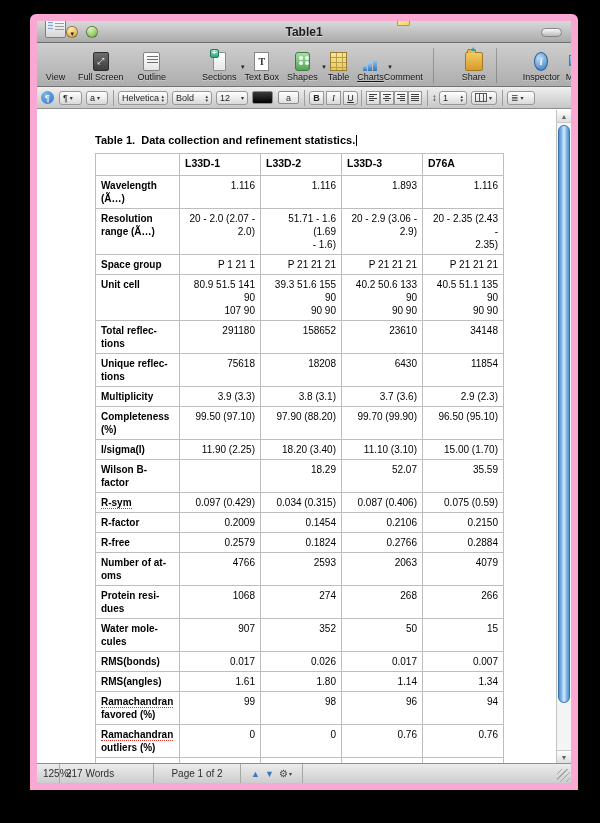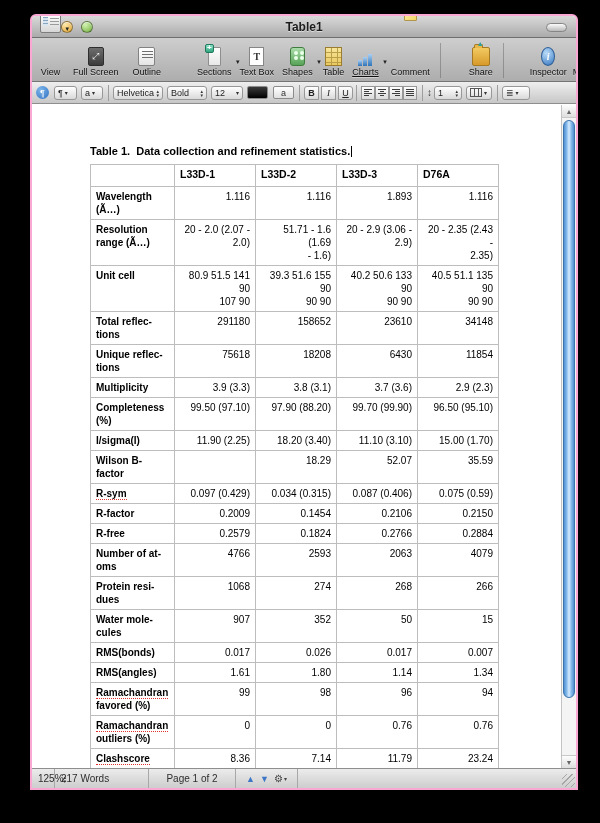--- a/index.html
+++ b/index.html
@@ -3,21 +3,21 @@
 <meta charset="utf-8">
 <style>
   html,body{margin:0;padding:0}
   body{width:600px;height:823px;background:#000;position:relative;overflow:hidden;
        font-family:"Liberation Sans",sans-serif;}
   *{box-sizing:border-box}
 
   
   #win{position:absolute;left:30px;top:14px;width:548px;height:776px;
        border-radius:6px 6px 0 0;background:#fff;overflow:hidden;
-       box-shadow:0 12px 34px rgba(0,0,0,.65);border:2px solid #f9a8d4}
+       box-shadow:0 12px 34px rgba(0,0,0,.65);border:7px solid #f9a8d4}
 
   
   .titlebar{height:22px;background:linear-gradient(#d9d9d9,#ababab);
             border-bottom:1px solid #707070;position:relative}
   .lights{position:absolute;left:9px;top:5px;display:flex;gap:8px}
   .light{width:12px;height:12px;border-radius:50%;border:1px solid rgba(0,0,0,.4);
          box-shadow:inset 0 1px 1px rgba(255,255,255,.65)}
   .l-red{background:radial-gradient(circle at 35% 30%,#ffaaa2,#dc3e36)}
   .l-yellow{background:radial-gradient(circle at 35% 30%,#ffe9a8,#dd9f2b)}
   .l-green{background:radial-gradient(circle at 35% 30%,#d2f2b0,#6fae3a)}
@@ -127,21 +127,21 @@
   .scrollbar{position:absolute;right:0;top:0;bottom:0;width:15px;background:#f4f4f4;
              border-left:1px solid #c3c3c3}
   .sb-arrow{position:absolute;left:0;right:0;height:13px;display:flex;align-items:center;
             justify-content:center;font-size:7px;color:#555;background:linear-gradient(#fdfdfd,#dedede);
             border-bottom:1px solid #c9c9c9}
   .sb-arrow.dn{top:auto;bottom:0;border-bottom:none;border-top:1px solid #c9c9c9}
   .sb-thumb{position:absolute;left:1px;width:12px;top:15px;height:578px;border-radius:7px;
             background:linear-gradient(to right,#4e8fd0,#8fc0ee 30%,#d8edff 50%,#8fc0ee 70%,#4e8fd0);
             border:1px solid #3c74ad}
   .page{position:absolute;left:0;top:0;right:15px;bottom:0;background:#fff;
-        padding:40px 0 0 58px;overflow:hidden}
+        padding:24px 0 0 58px;overflow:hidden}
   .doc-title{font-size:11px;font-weight:bold;color:#000;margin:0 0 7px 0;white-space:pre-wrap}
   .cursor{display:inline-block;width:1px;height:11px;background:#000;vertical-align:-2px;margin-left:1px}
 
   table.stats{border-collapse:collapse;table-layout:fixed;width:409px;font-size:10px;color:#000}
   table.stats th,table.stats td{border:1px solid #bdbdbd;padding:3px 5px;vertical-align:top;
         line-height:1.3;overflow:hidden}
   table.stats col.c0{width:84px}
   table.stats col.cn{width:81px}
   table.stats thead th{text-align:left;font-weight:bold;height:22px;font-size:10.5px}
   table.stats th.rl{text-align:left;font-weight:bold;white-space:pre-line}
@@ -230,21 +230,21 @@
 
     <span class="lbl">Table</span>
   </div>
       <div class="tbi" style="margin-left: 8px; text-decoration: underline;">
     <span class="ic i-charts">
           <span class="g"></span>
         </span>
     <span class="car">▾</span>
     <span class="lbl">Charts</span>
   </div>
-      <div class="tbi" style="margin-left: 12px; gap: 45px;">
+      <div class="tbi" style="margin-left: 0; gap: 45px;">
     <span class="ic i-comment">
           <span class="g"></span>
         </span>
 
     <span class="lbl">Comment</span>
   </div>
       <div class="tdiv"></div>
       <div class="tbi" style="margin-left: 26px;">
     <span class="ic i-share">
           <span class="g">▲</span>
@@ -384,20 +384,27 @@
               <td class="val">20  - 2.0 (2.07 -
 2.0)</td>
               <td class="val">51.71  - 1.6 (1.69
 - 1.6)</td>
               <td class="val">20  - 2.9 (3.06 -
 2.9)</td>
               <td class="val">20  - 2.35 (2.43 -
 2.35)</td>
             </tr>
             <tr>
+              <th class="rl">Space group</th>
+              <td class="val">P 1 21 1</td>
+              <td class="val">P 21 21 21</td>
+              <td class="val">P 21 21 21</td>
+              <td class="val">P 21 21 21</td>
+            </tr>
+            <tr>
               <th class="rl">Unit cell</th>
               <td class="val">80.9 51.5 141 90
 107 90</td>
               <td class="val">39.3 51.6 155 90
 90 90</td>
               <td class="val">40.2 50.6 133 90
 90 90</td>
               <td class="val">40.5 51.1 135 90
 90 90</td>
             </tr>

